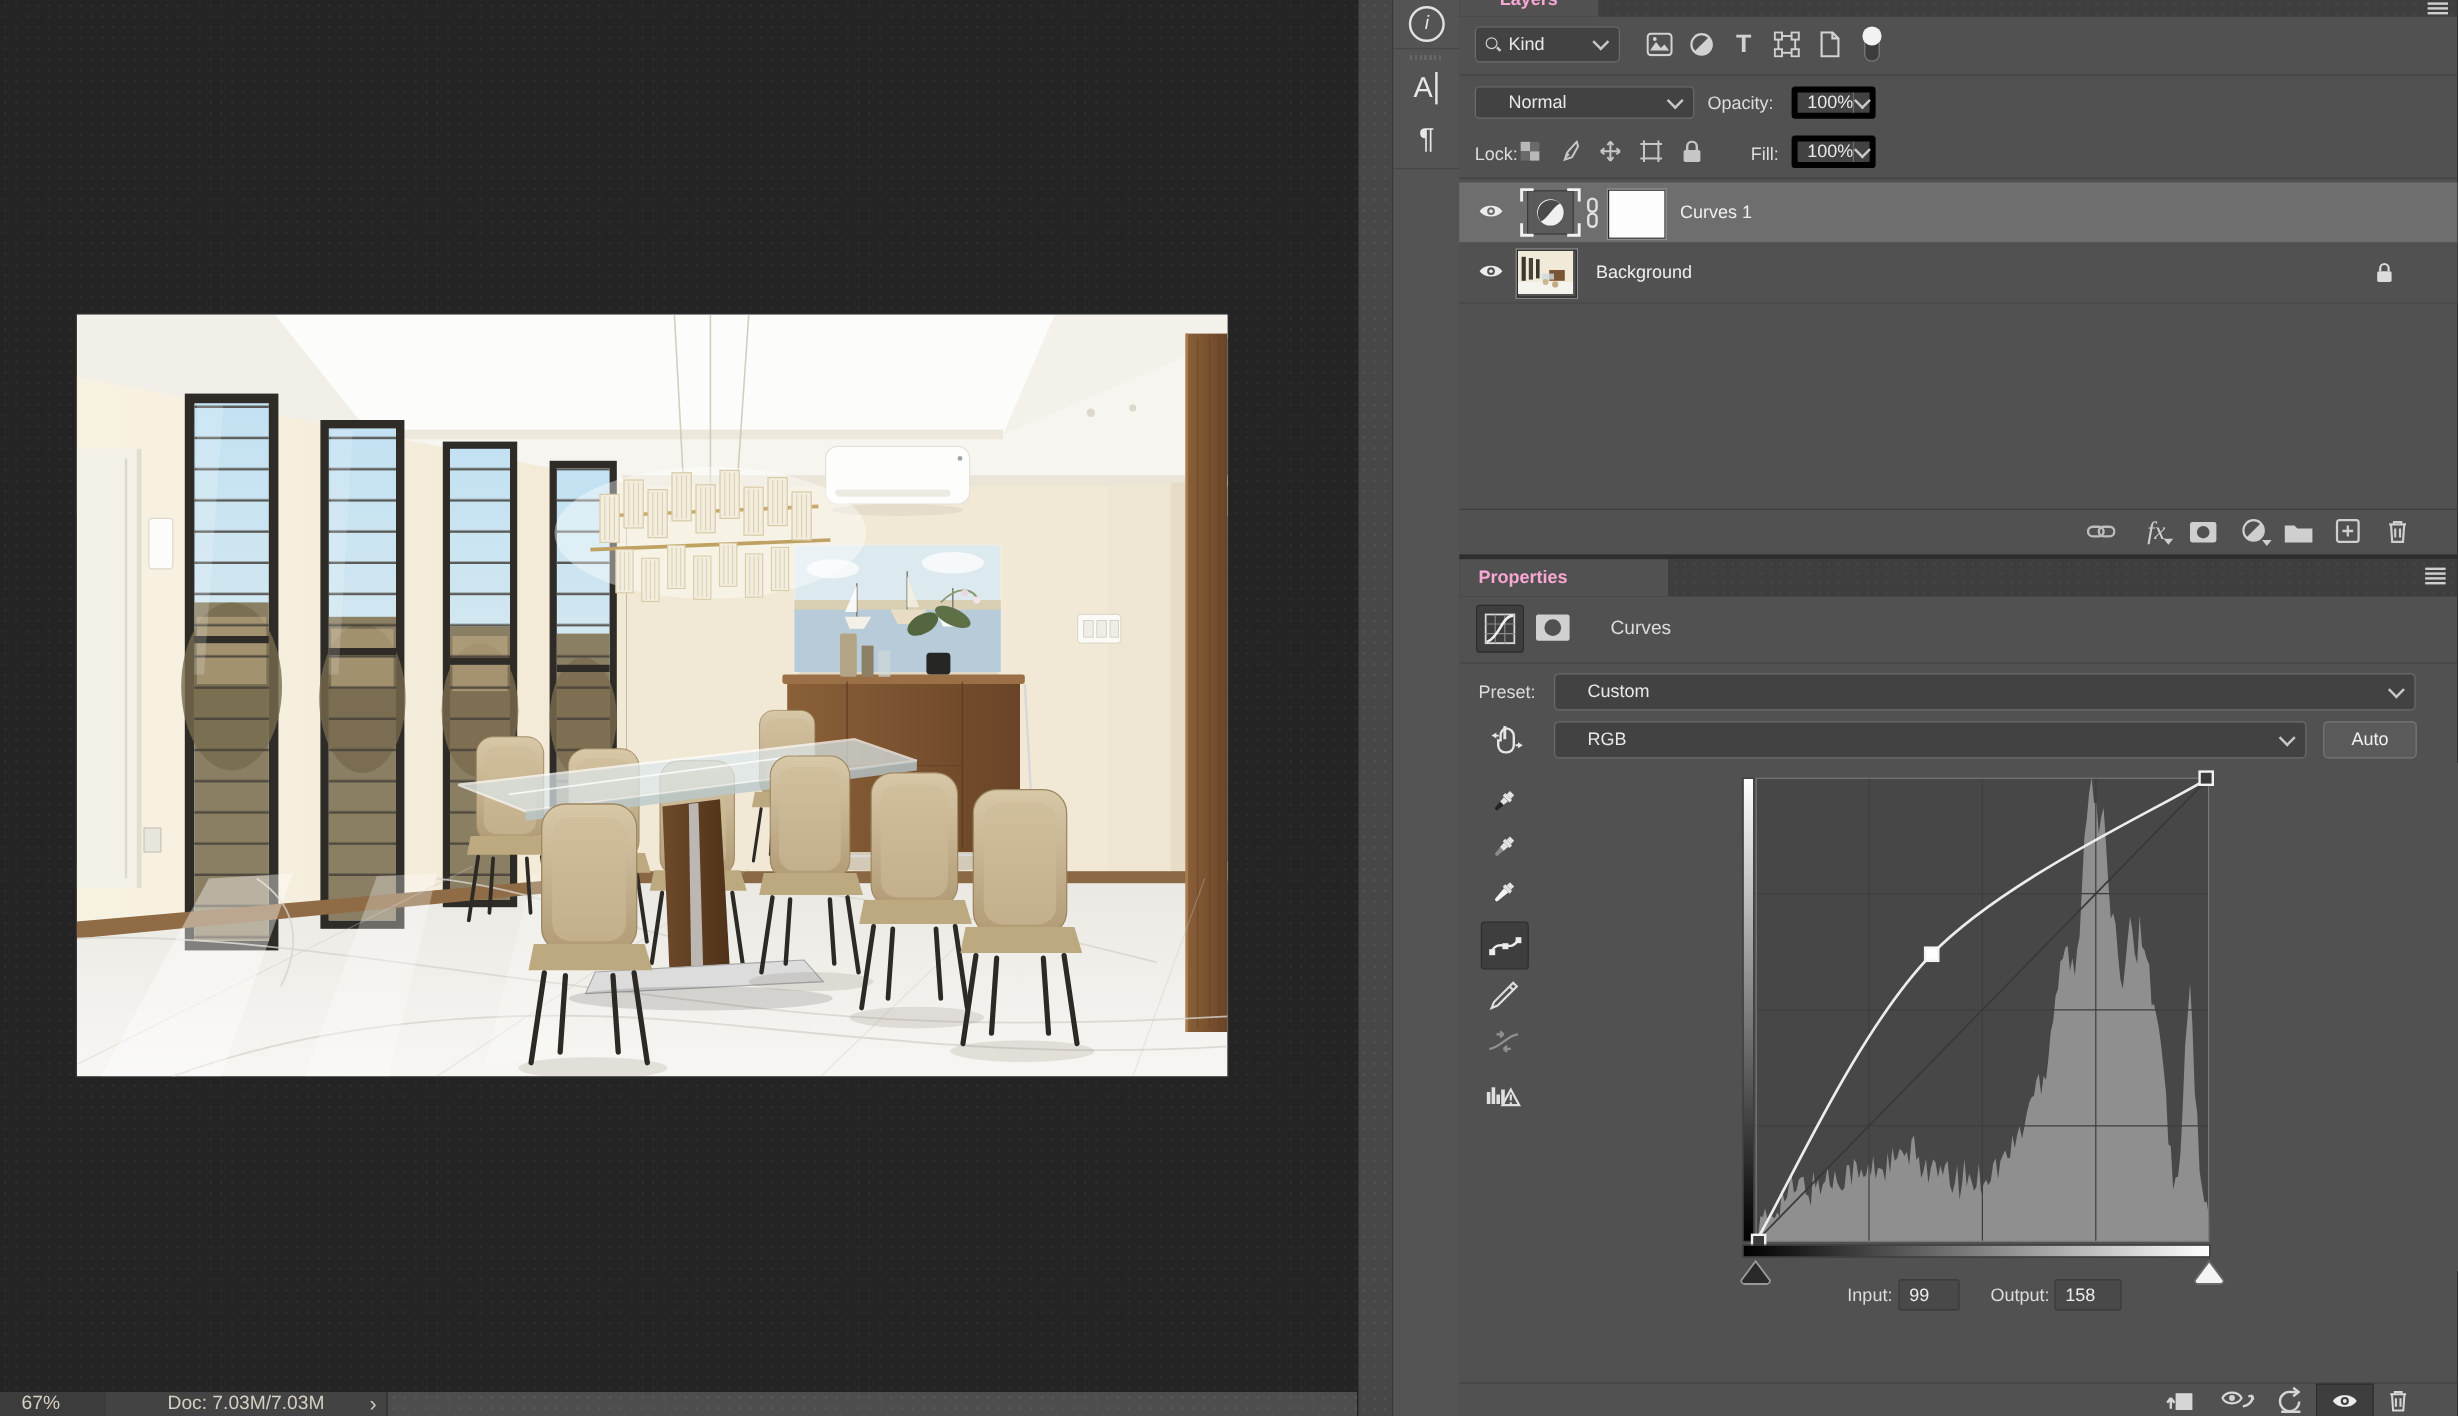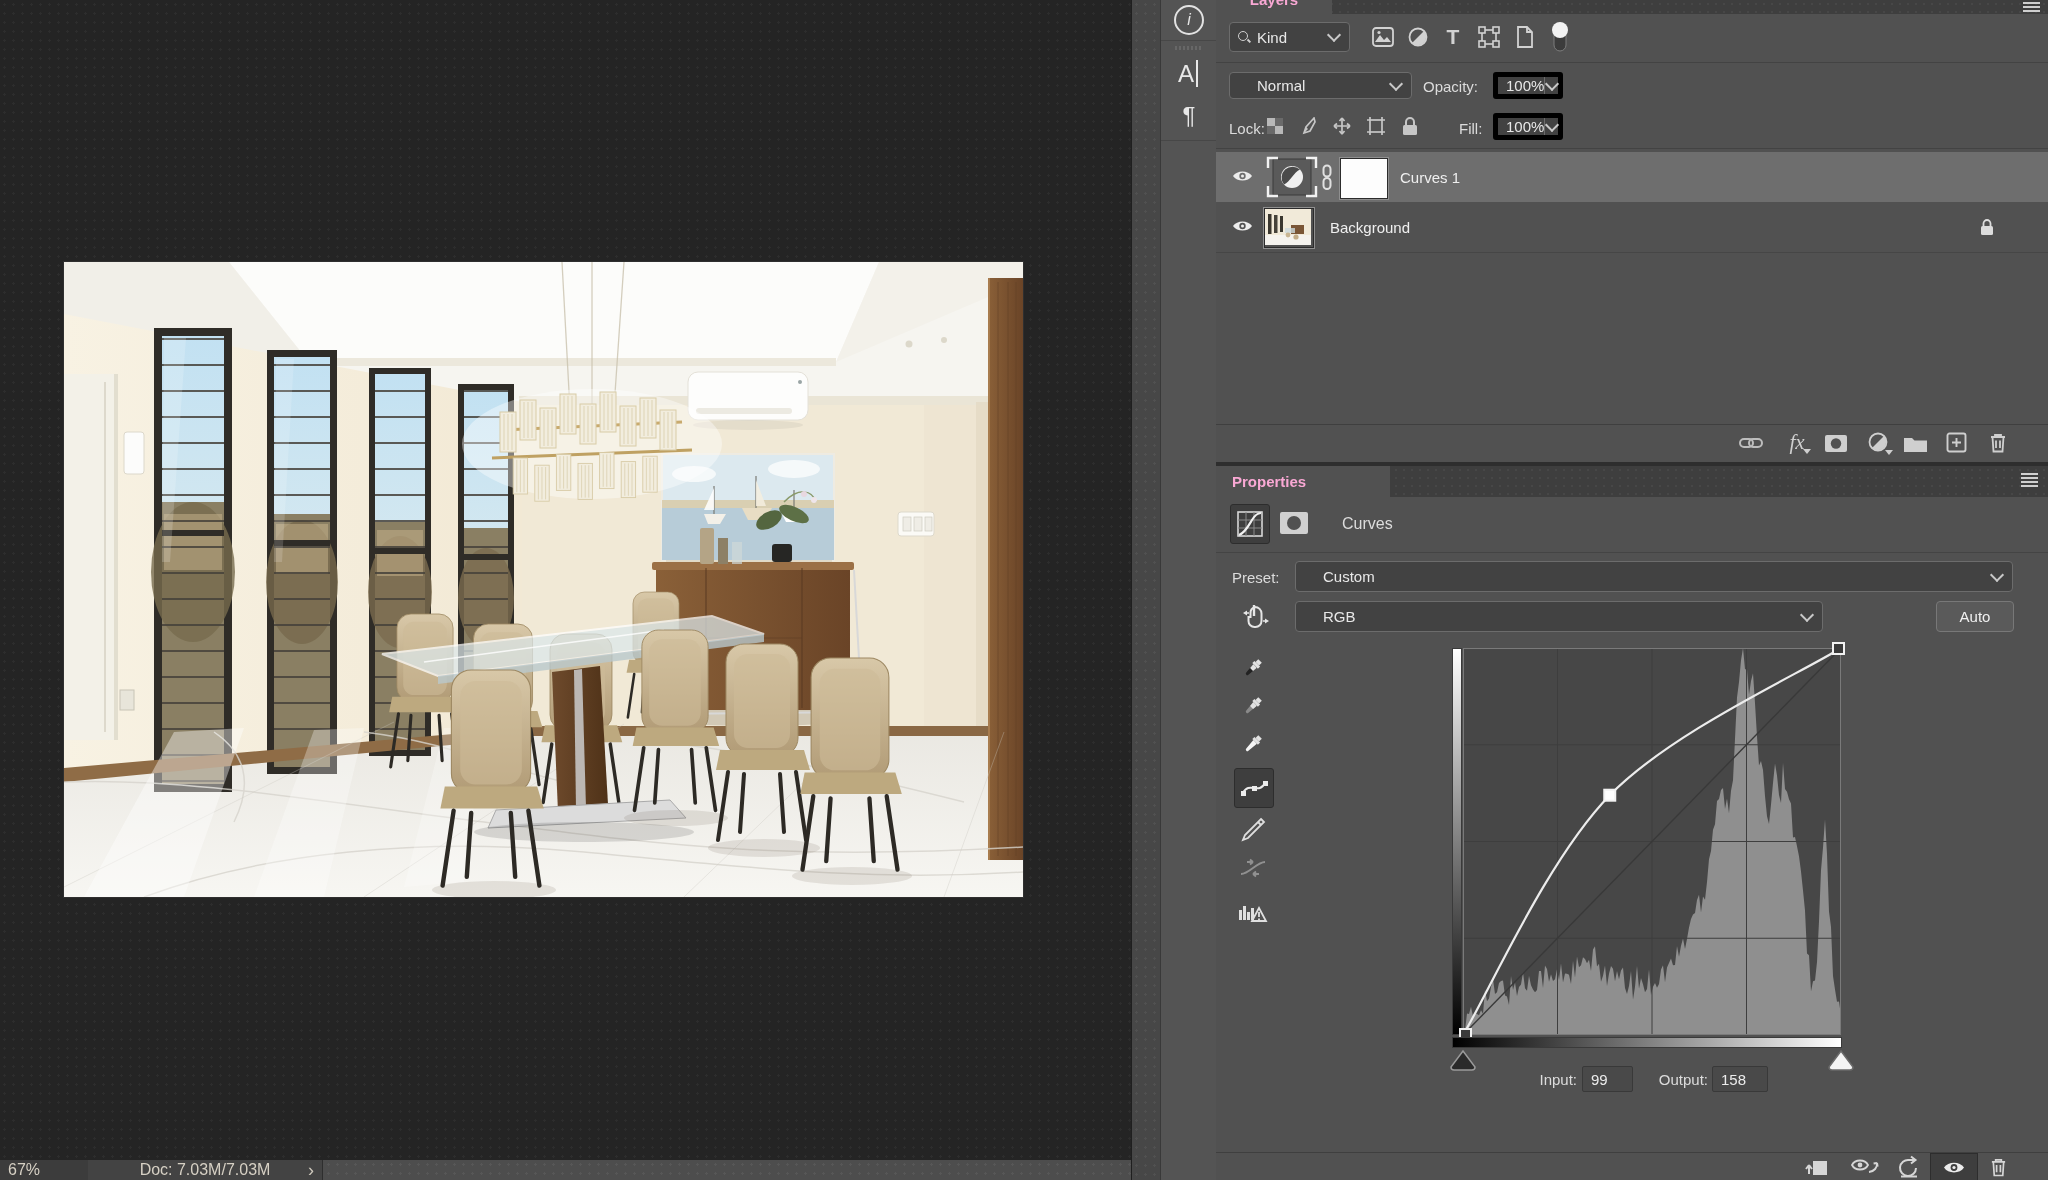--- a/index.html
+++ b/index.html
@@ -271,21 +271,21 @@
             <use href="#xtal" x="80" y="166"></use>
             <use href="#xtal" x="104" y="154"></use>
           <use href="#xtal" x="128" y="164"></use>
             <use href="#xtal" x="152" y="158"></use>
           </g>
       </g>
     </svg>
 
     <div id="status-bar" class="abs">
       <div class="sb-seg" style="left:0;width:88px;background:#3c3c3c;">
-        <span style="padding-left:8px;">67%</span>
+        <span style="padding-left:18px;">67%</span>
       </div>
       <div class="sb-seg" style="left:88px;width:234px;text-align:center;">
         <span>Doc: 7.03M/7.03M</span>
         <span style="position:absolute;right:8px;top:0;font-size:18px;color:#cfc9bd;">›</span>
       </div>
     </div>
   </div>
 
   <div id="chrome-gap" class="abs"></div>
 
@@ -548,21 +548,21 @@
     </div>
 
     <div class="icn" style="left:22px;top:602px;width:36px;height:30px;">
       <svg width="30" height="26" viewBox="0 0 30 26" fill="#e6e6e6">
         <path d="M14,3 a6.5,6.5 0 0 1 6.5,6.5 V17 a6,6 0 0 1 -6,6 h-1 a6,6 0 0 1 -6,-6 v-4 h2 V9.5 A6.5,6.5 0 0 1 14,3 Z" fill="none" stroke="#e6e6e6" stroke-width="2"></path>
         <path d="M13,1 V12" stroke="#e6e6e6" stroke-width="2.4"></path>
         <path d="M2,9 l4,-2.5 v5 Z M8,8.2 h-2 v1.6 h2 Z"></path>
         <path d="M28,17 l-4,-2.5 v5 Z M22,16.2 h2 v1.6 h-2 Z"></path>
       </svg>
     </div>
-    <div class="combo" style="left:79px;top:601px;width:528px;height:31px;">
+    <div class="combo" style="left:79px;top:601px;width:627px;height:31px;">
       <span class="txt">RGB</span>
         <span class="cv"></span>
     </div>
     <div class="icn" style="left:720px;top:601px;width:78px;height:31px;background:#5a5a5a;border:1px solid #787878;border-radius:4px;font-size:15px;color:#f0f0f0;box-sizing:border-box;">
         <span>Auto</span>
       </div>
 
     <div class="icn" style="left:20px;top:652px;width:34px;height:32px;">
       <svg width="24" height="24" viewBox="0 0 24 24">
           <g transform="rotate(45 12 12)">

